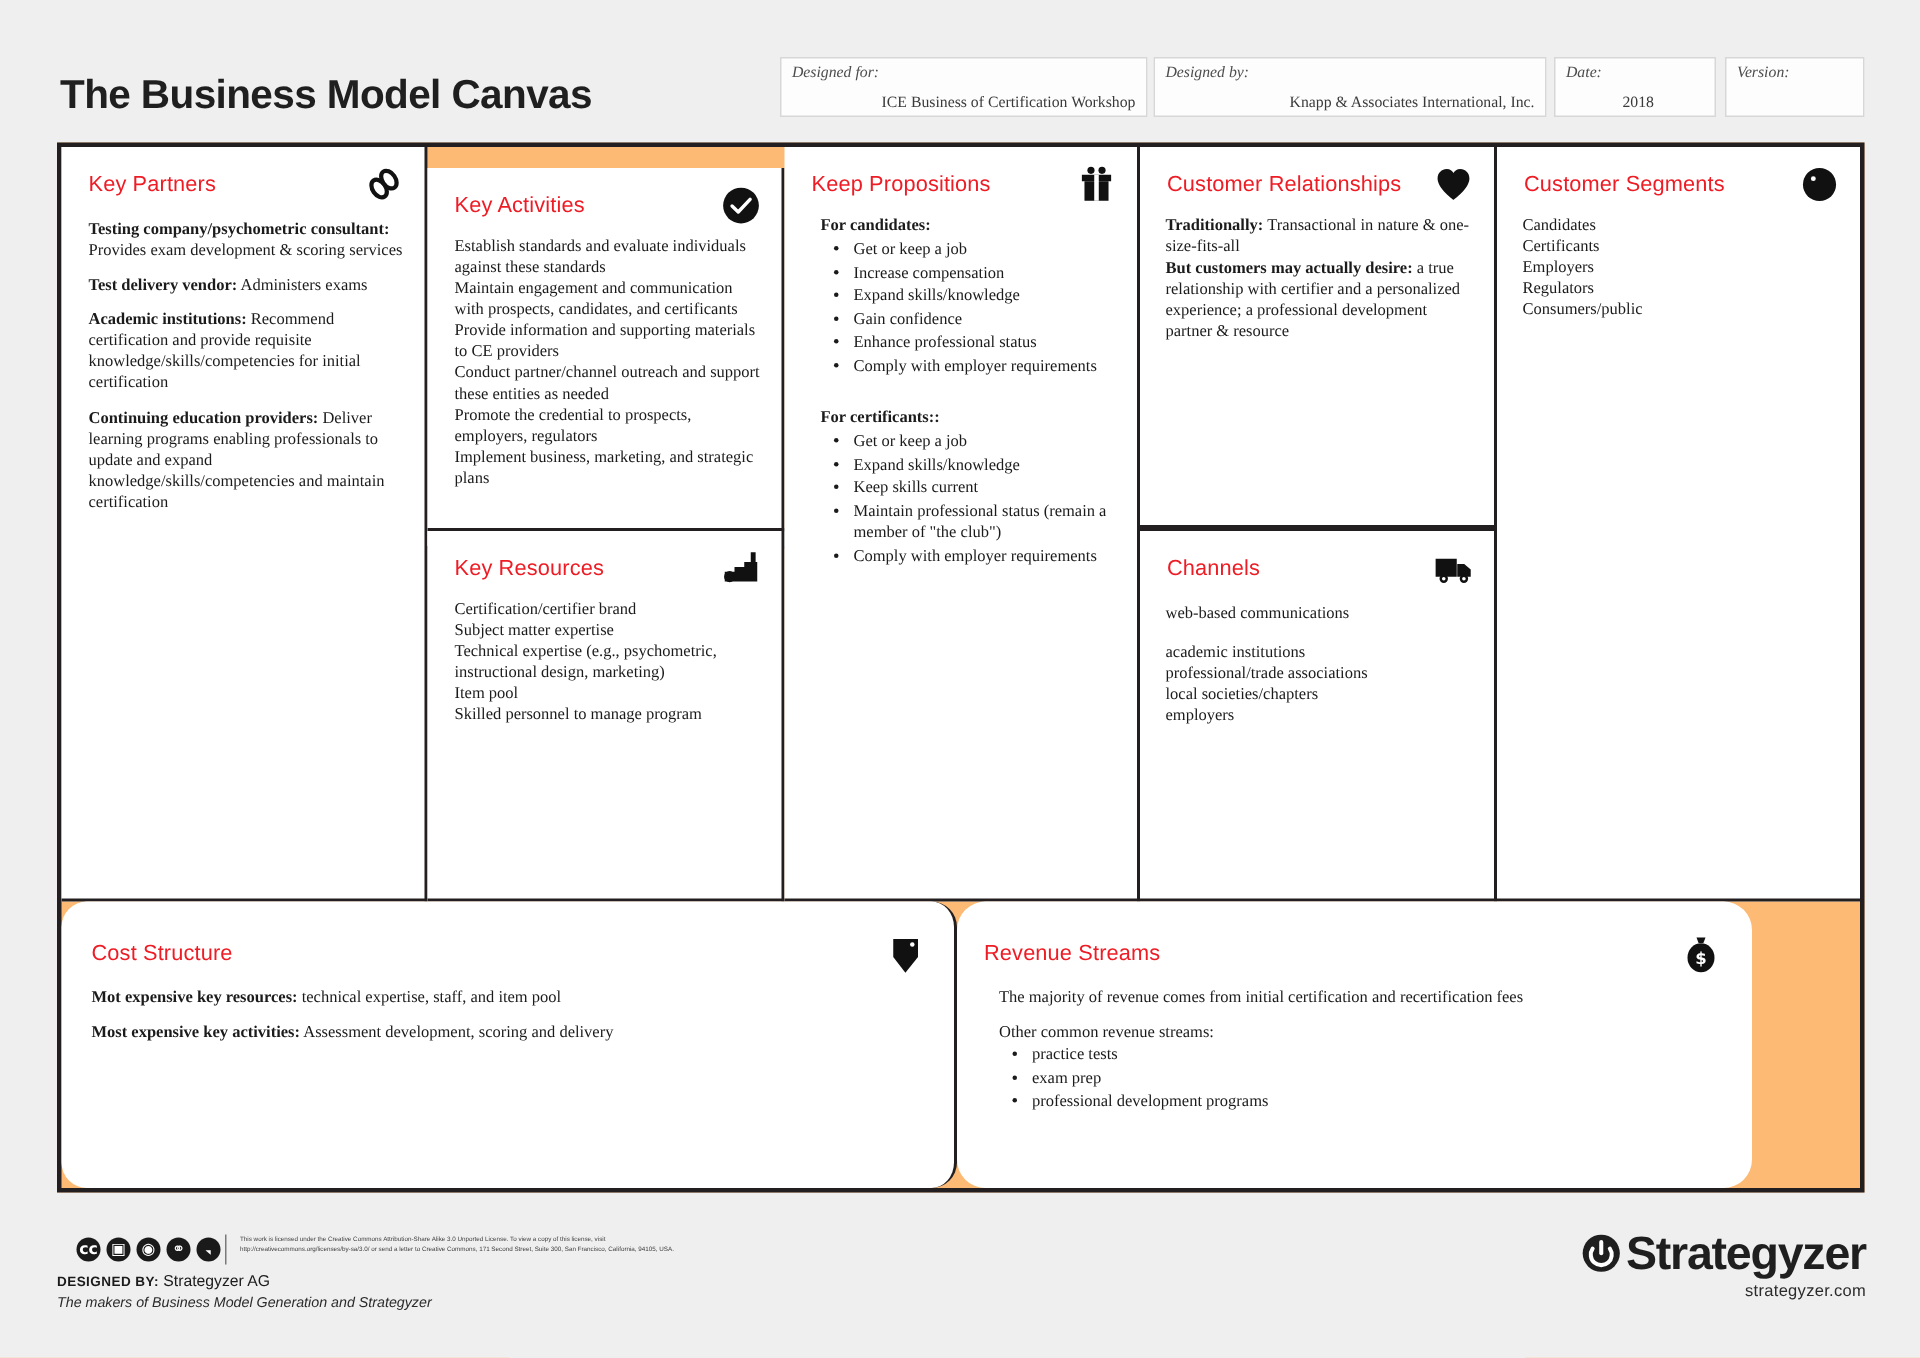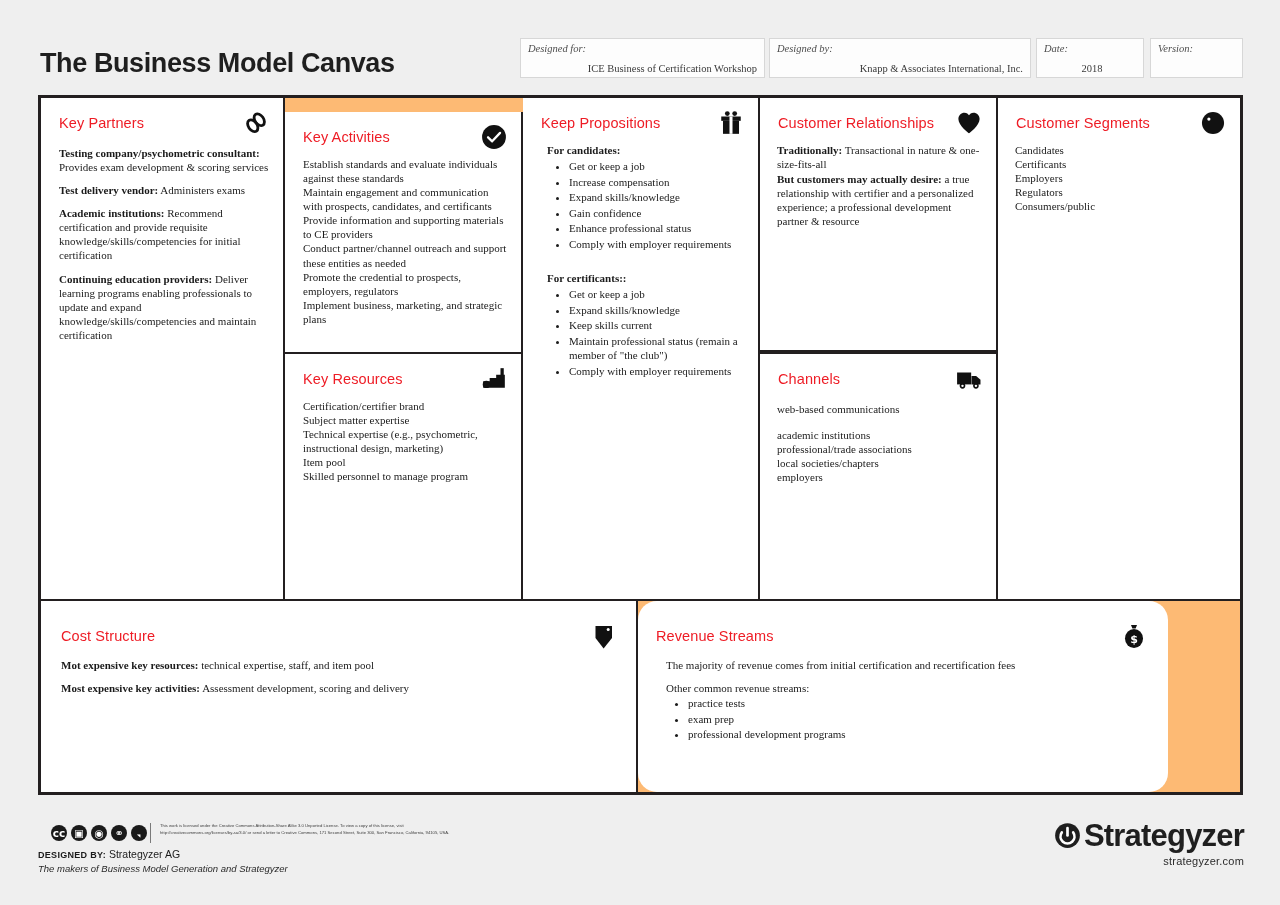--- a/index.html
+++ b/index.html
@@ -97,21 +97,21 @@
   .cell.bdr-t { border-top: 2px solid #231f20; }
 
   
   #cell-key-partners      { left: 0;    top: 0;   width: 244px; height: 503px; }
   #cell-key-activities    { left: 244px; top: 14px;   width: 238px; height: 254px; }
   #cell-key-resources     { left: 244px; top: 254px; width: 238px; height: 249px; }
   #cell-value-props       { left: 482px; top: 0;   width: 237px; height: 503px; }
   #cell-cust-rel          { left: 719px; top: 0;   width: 238px; height: 254px; }
   #cell-channels          { left: 719px; top: 254px; width: 238px; height: 249px; }
   #cell-cust-seg          { left: 957px; top: 0;   width: 242px; height: 503px; }
-  #cell-cost              { left: 0;    top: 503px; width: 597px; height: 191px; }
+  #cell-cost              { left: 0;    top: 503px; width: 597px; height: 191px; border-radius: 17px; }
   #cell-revenue           { left: 597px; top: 503px; width: 530px; height: 191px; border-radius: 19px; }
 
   .cell-title {
     position: absolute;
     left: 18px;
     top: 17px;
     font-size: 14.5px;
     color: #ee1c25;
     font-weight: normal;
     letter-spacing: 0.1px;

